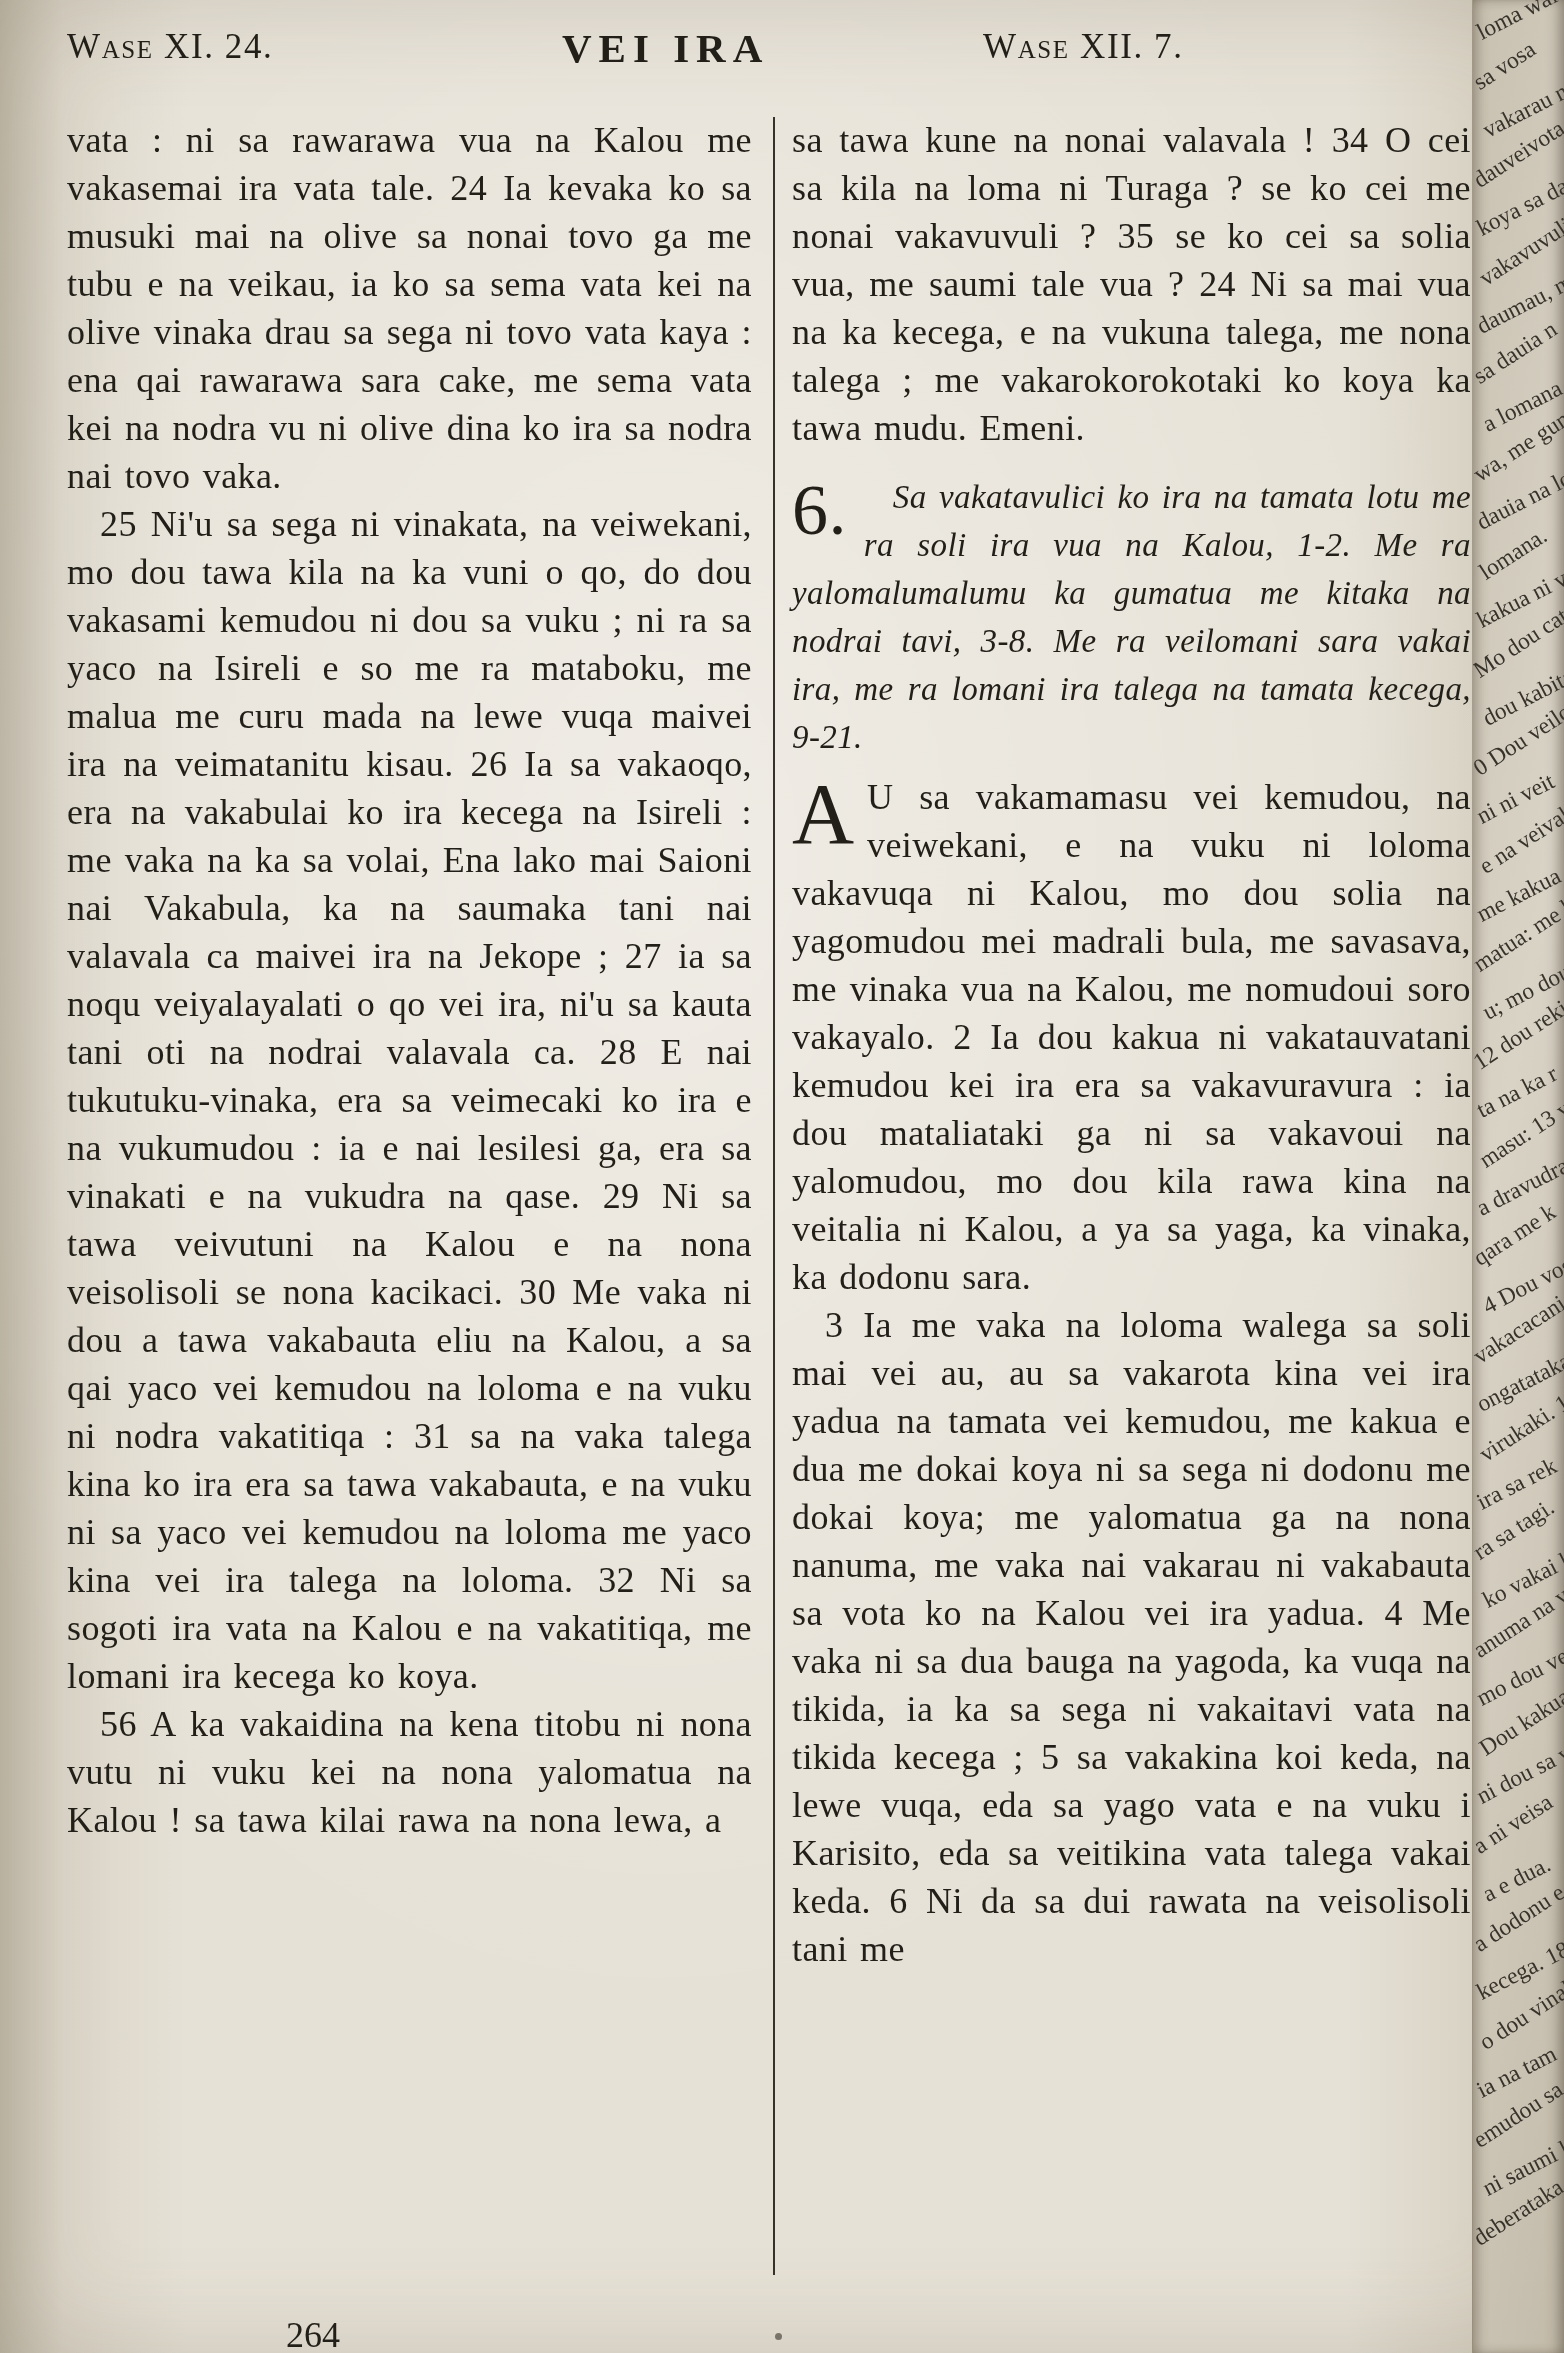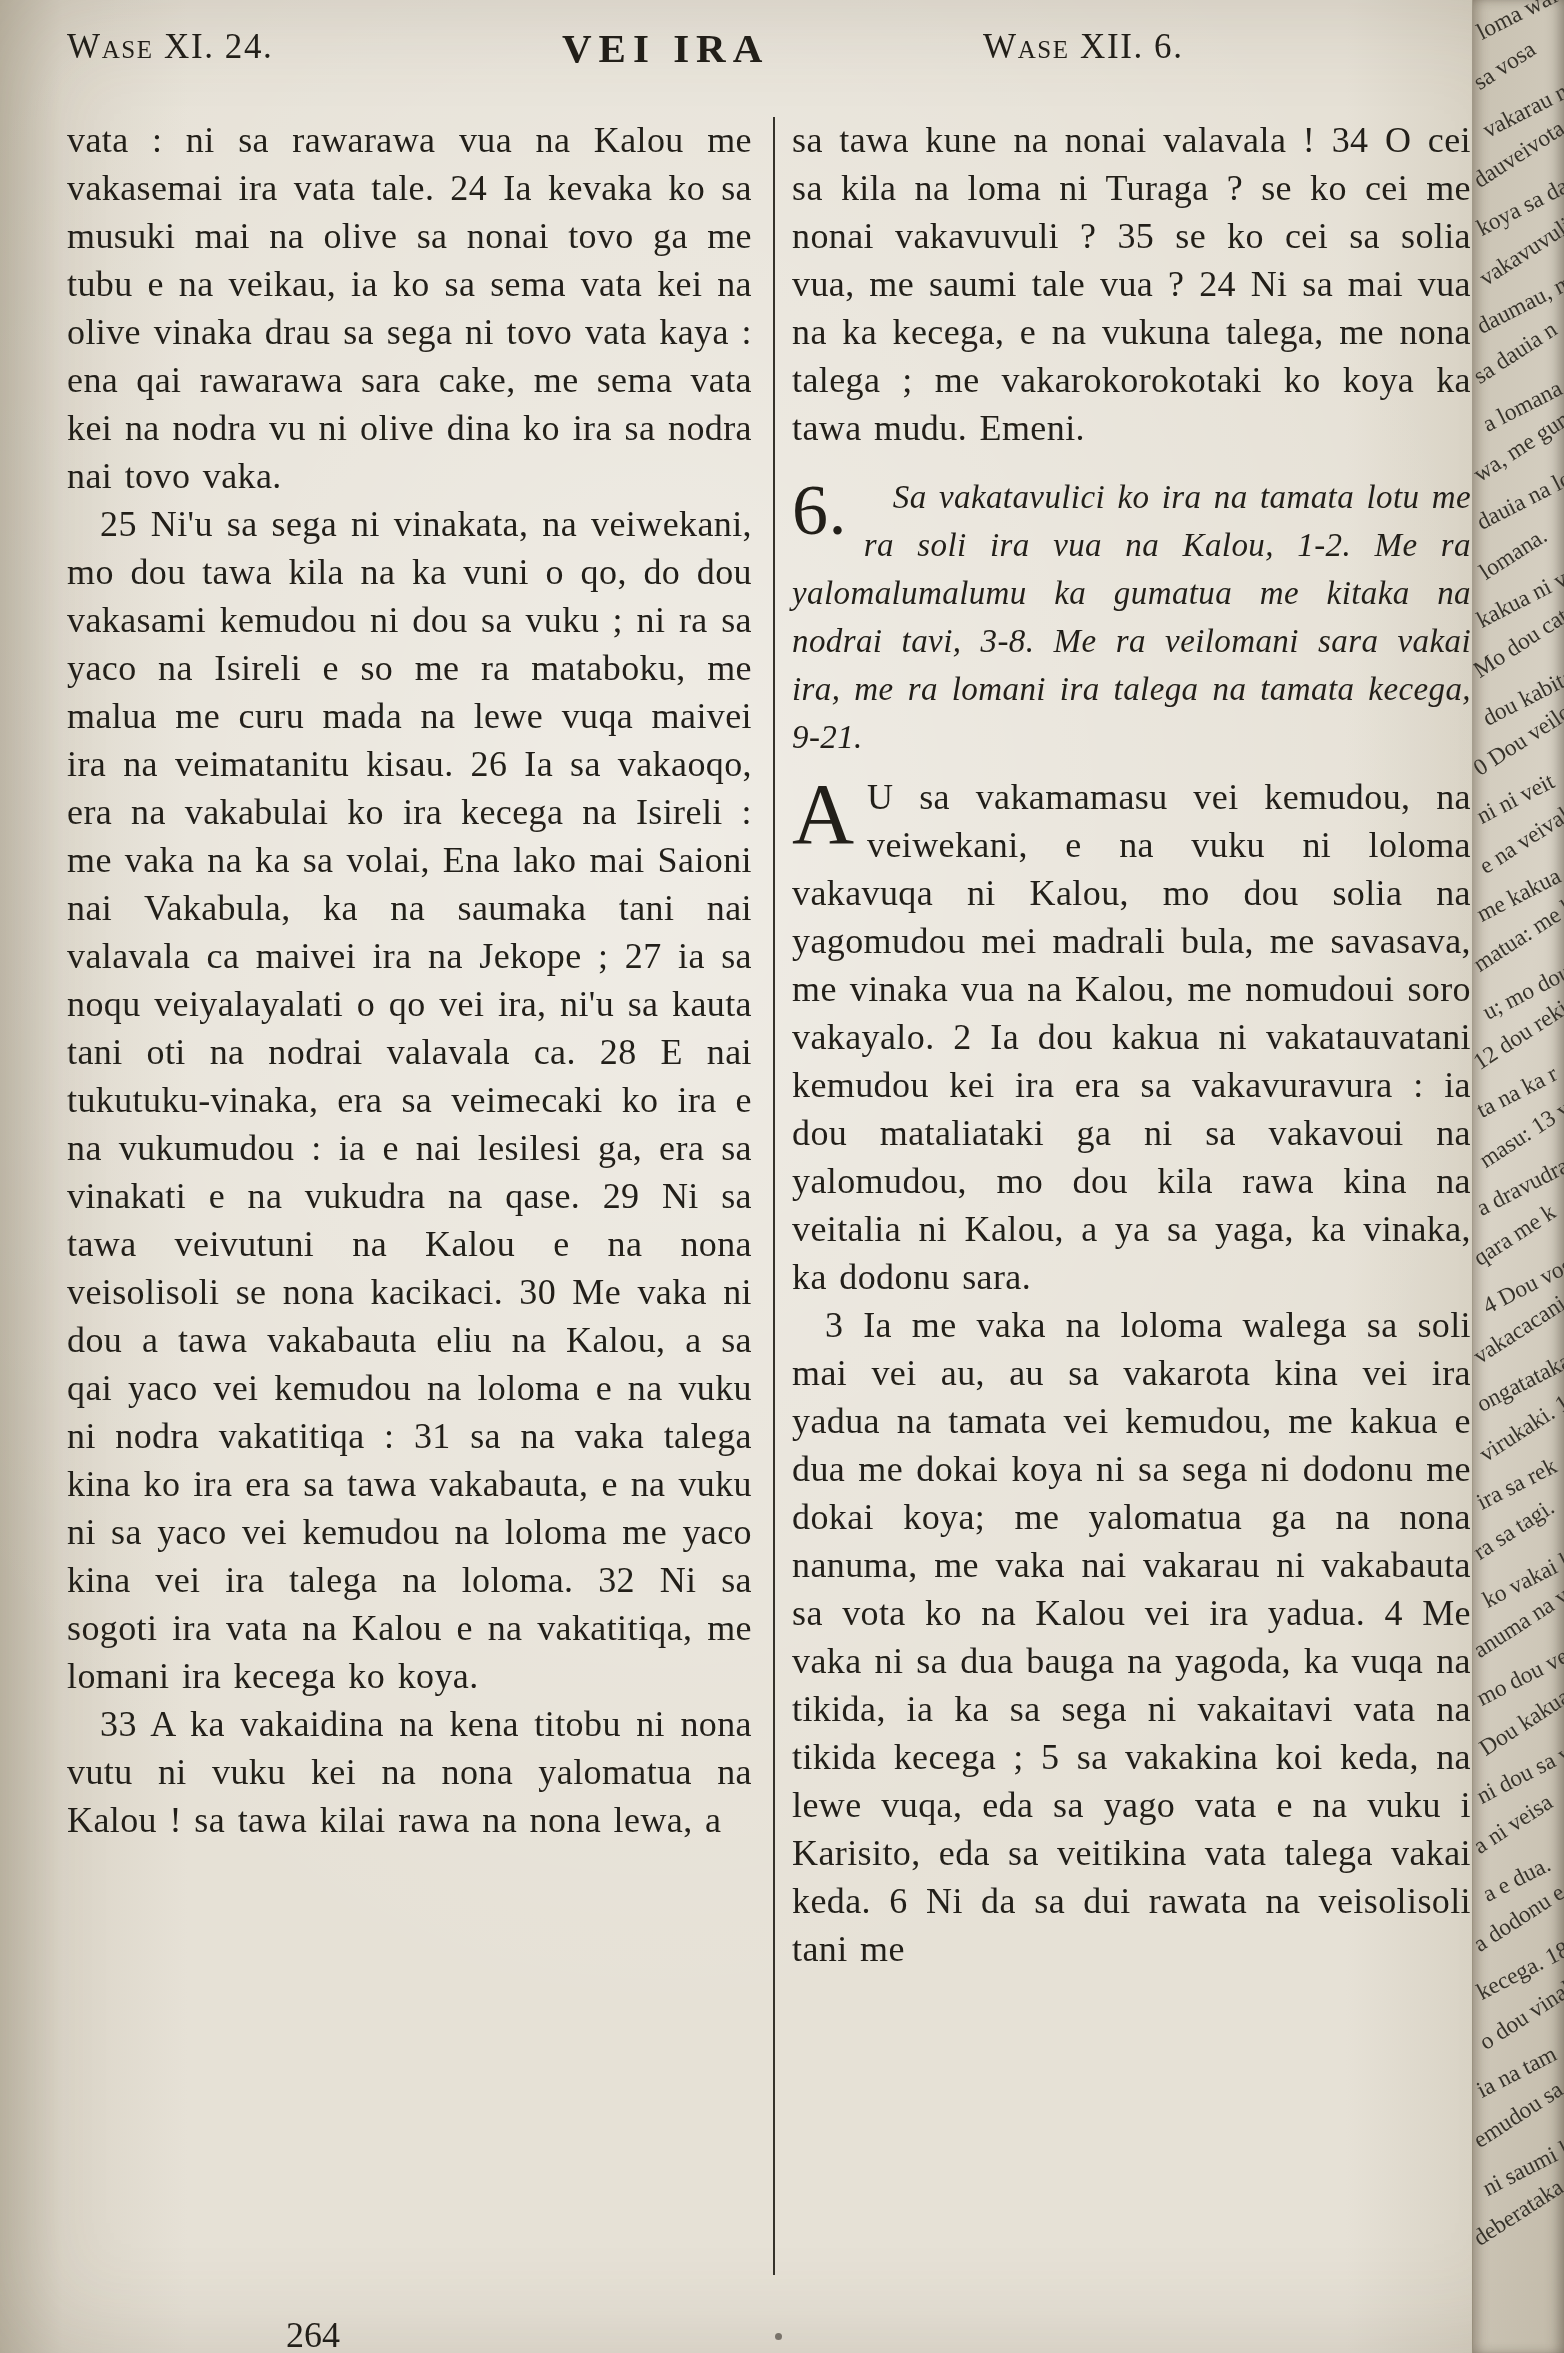--- a/index.html
+++ b/index.html
@@ -55,27 +55,27 @@
   .frag:nth-child(3n){margin-left:11px;}
 </style>
 </head>
 <body>
 
 <div class="page">
 
   <div class="running-head">
     <span class="rh rh-left">Wase XI. 24.</span>
     <span class="rh rh-center">VEI IRA</span>
-    <span class="rh rh-right">Wase XII. 6.</span>
+    <span class="rh rh-right">Wase XII. 7.</span>
   </div>
 
   <div class="col col-left">
     <p class="no-indent">vata : ni sa rawarawa vua na Kalou me vakasemai ira vata tale. 24 Ia kevaka ko sa musuki mai na olive sa nonai tovo ga me tubu e na veikau, ia ko sa sema vata kei na olive vinaka drau sa sega ni tovo vata kaya : ena qai rawarawa sara cake, me sema vata kei na nodra vu ni olive dina ko ira sa nodra nai tovo vaka.</p>
     <p>25 Ni'u sa sega ni vinakata, na veiwekani, mo dou tawa kila na ka vuni o qo, do dou vakasami kemudou ni dou sa vuku ; ni ra sa yaco na Isireli e so me ra mataboku, me malua me curu mada na lewe vuqa maivei ira na veimatanitu kisau. 26 Ia sa vakaoqo, era na vakabulai ko ira kecega na Isireli : me vaka na ka sa volai, Ena lako mai Saioni nai Vakabula, ka na saumaka tani nai valavala ca maivei ira na Jekope ; 27 ia sa noqu veiyalayalati o qo vei ira, ni'u sa kauta tani oti na nodrai valavala ca. 28 E nai tukutuku-vinaka, era sa veimecaki ko ira e na vukumudou : ia e nai lesilesi ga, era sa vinakati e na vukudra na qase. 29 Ni sa tawa veivutuni na Kalou e na nona veisolisoli se nona kacikaci. 30 Me vaka ni dou a tawa vakabauta eliu na Kalou, a sa qai yaco vei kemudou na loloma e na vuku ni nodra vakatitiqa : 31 sa na vaka talega kina ko ira era sa tawa vakabauta, e na vuku ni sa yaco vei kemudou na loloma me yaco kina vei ira talega na loloma. 32 Ni sa sogoti ira vata na Kalou e na vakatitiqa, me lomani ira kecega ko koya.</p>
-    <p>33 A ka vakaidina na kena titobu ni nona vutu ni vuku kei na nona yalomatua na Kalou ! sa tawa kilai rawa na nona lewa, a</p>
+    <p>56 A ka vakaidina na kena titobu ni nona vutu ni vuku kei na nona yalomatua na Kalou ! sa tawa kilai rawa na nona lewa, a</p>
   </div>
 
   <div class="column-rule"></div>
 
   <div class="col col-right">
     <p class="no-indent">sa tawa kune na nonai valavala ! 34 O cei sa kila na loma ni Turaga ? se ko cei me nonai vakavuvuli ? 35 se ko cei sa solia vua, me saumi tale vua ? 24 Ni sa mai vua na ka kecega, e na vukuna talega, me nona talega ; me vakarokorokotaki ko koya ka tawa mudu. Emeni.</p>
 
     <div class="chapter">
       <span class="chapter-num">6.</span>
       <span class="chapter-summary">Sa vakatavulici ko ira na tamata lotu me ra soli ira vua na Kalou, 1-2. Me ra yalomalumalumu ka gumatua me kitaka na nodrai tavi, 3-8. Me ra veilomani sara vakai ira, me ra lomani ira talega na tamata kecega, 9-21.</span>

